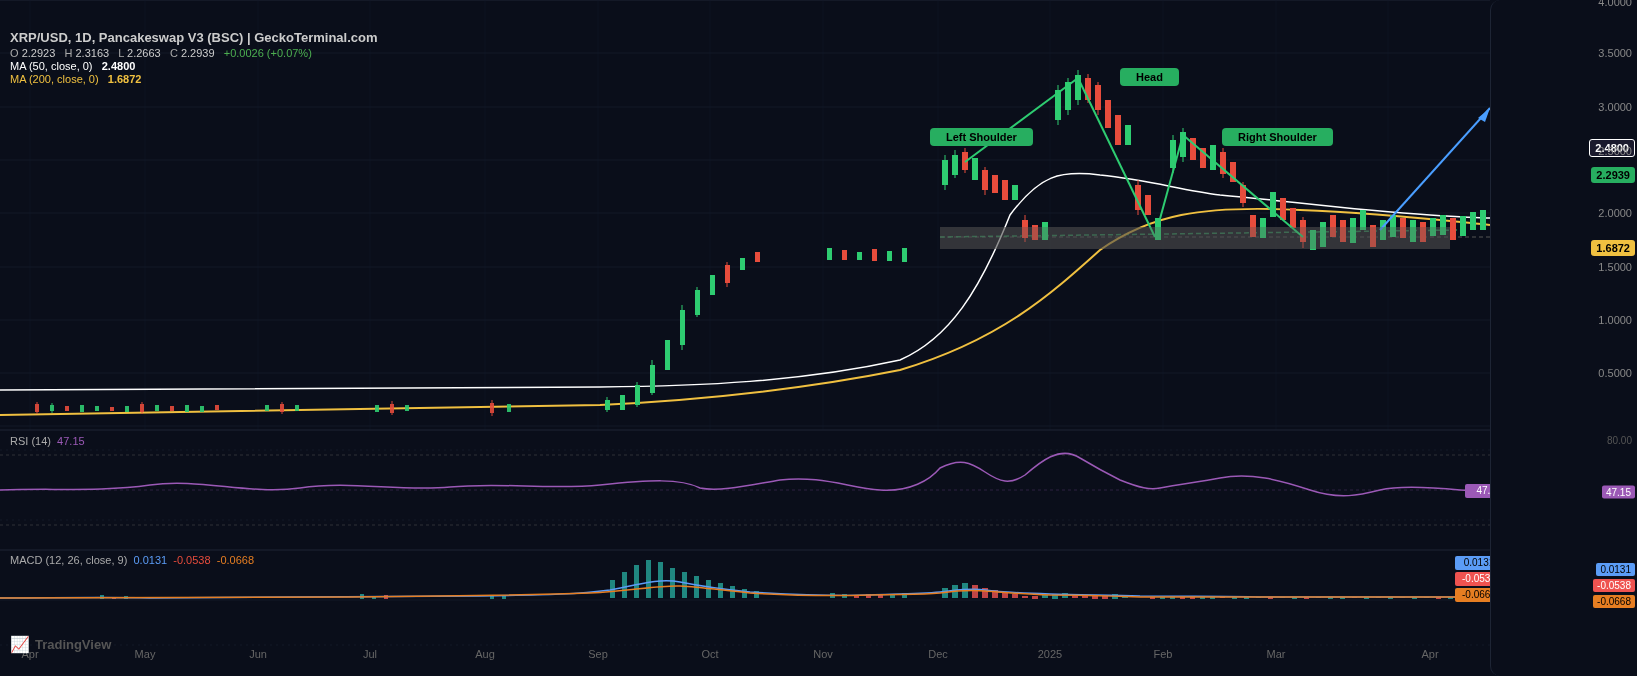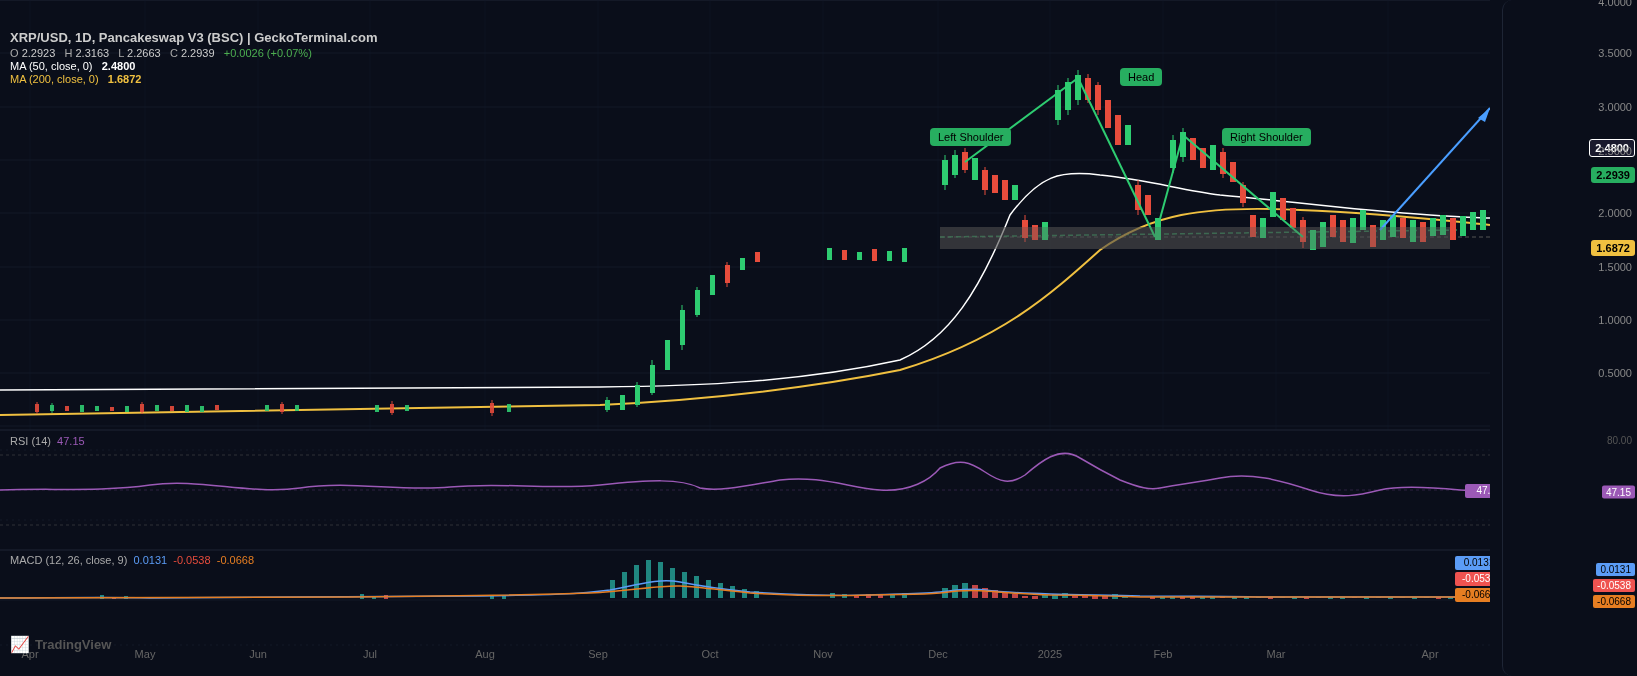--- a/index.html
+++ b/index.html
@@ -111,22 +111,22 @@
     .macd-val-blue { color: #5b9cf6; }
     .macd-val-orange { color: #e67e22; }
     .macd-val-neg { color: #e74c3c; }
 
     
     .pattern-label {
       position: absolute;
       background: #27ae60;
       color: #000;
       font-size: 11px;
-      font-weight: normal;
-      padding: 3px 8px;
+      font-weight: bold;
+      padding: 3px 16px;
       border-radius: 4px;
       z-index: 20;
     }
     .pattern-label.head { top: 68px; left: 1120px; }
     .pattern-label.left-shoulder { top: 128px; left: 930px; }
     .pattern-label.right-shoulder { top: 128px; left: 1222px; }
 
     
     .chart-svg {
       position: absolute;
@@ -511,21 +511,21 @@
     <text x="710" y="658" text-anchor="middle" fill="#666" font-size="11" font-family="Arial">Oct</text>
     <text x="823" y="658" text-anchor="middle" fill="#666" font-size="11" font-family="Arial">Nov</text>
     <text x="938" y="658" text-anchor="middle" fill="#666" font-size="11" font-family="Arial">Dec</text>
     <text x="1050" y="658" text-anchor="middle" fill="#666" font-size="11" font-family="Arial">2025</text>
     <text x="1163" y="658" text-anchor="middle" fill="#666" font-size="11" font-family="Arial">Feb</text>
     <text x="1276" y="658" text-anchor="middle" fill="#666" font-size="11" font-family="Arial">Mar</text>
     <text x="1430" y="658" text-anchor="middle" fill="#666" font-size="11" font-family="Arial">Apr</text>
 
   </svg>
 
-  <div class="price-axis" style="position:absolute;top:0;right:0;width:135px;height:676px;background:#0a0e1a;border-left:1px solid #1e2535;border-radius:10px;">
+  <div class="price-axis" style="position:absolute;top:0;right:0;width:147px;height:676px;background:#0a0e1a;border-left:1px solid #1e2535;border-radius:10px;">
 
     <div class="price-label" style="top:2px;">
       <span>4.0000</span>
     </div>
     <div class="price-label" style="top:53px;">
       <span>3.5000</span>
     </div>
     <div class="price-label" style="top:107px;">
       <span>3.0000</span>
     </div>

